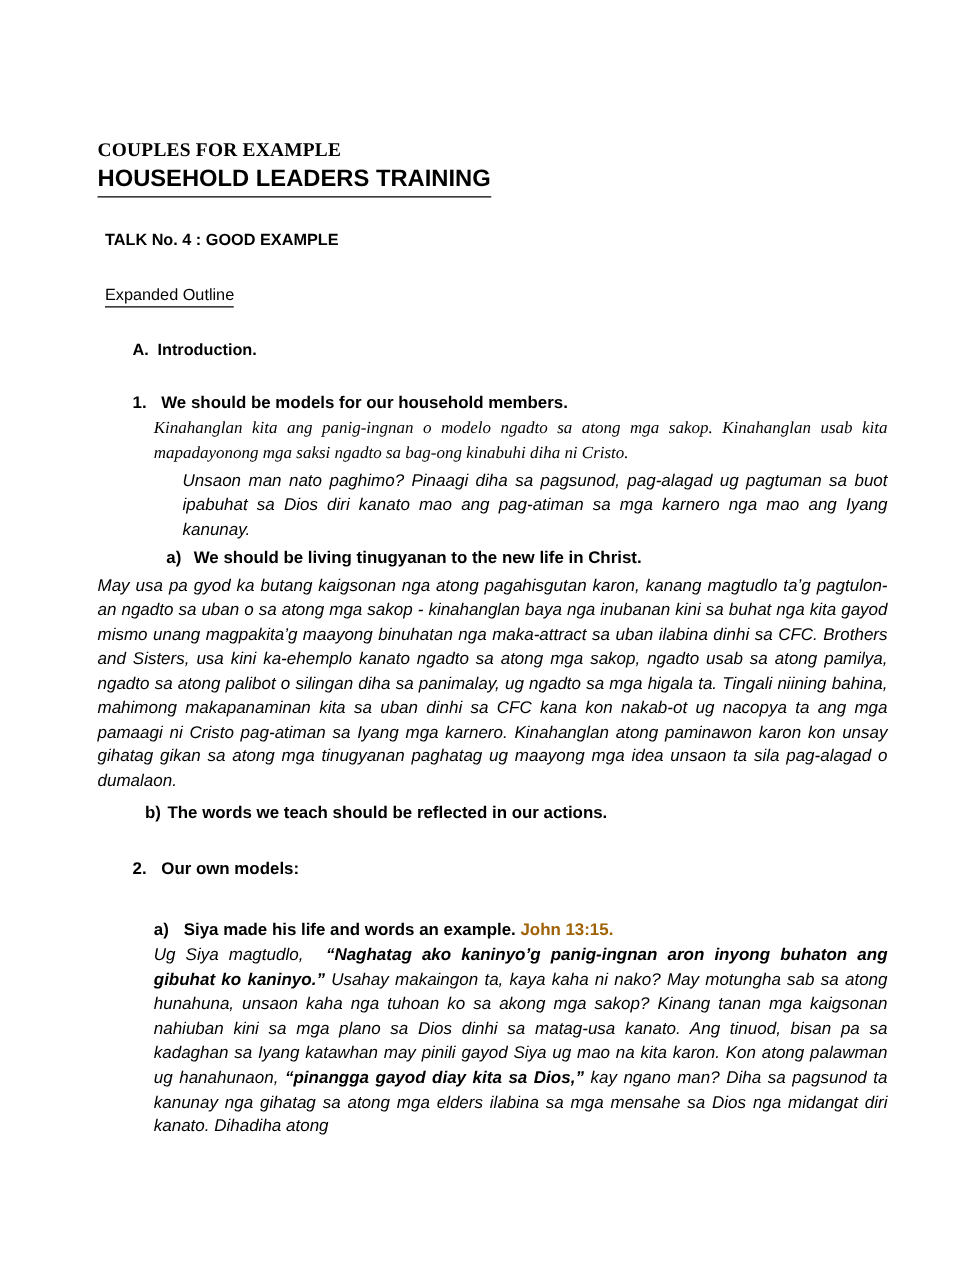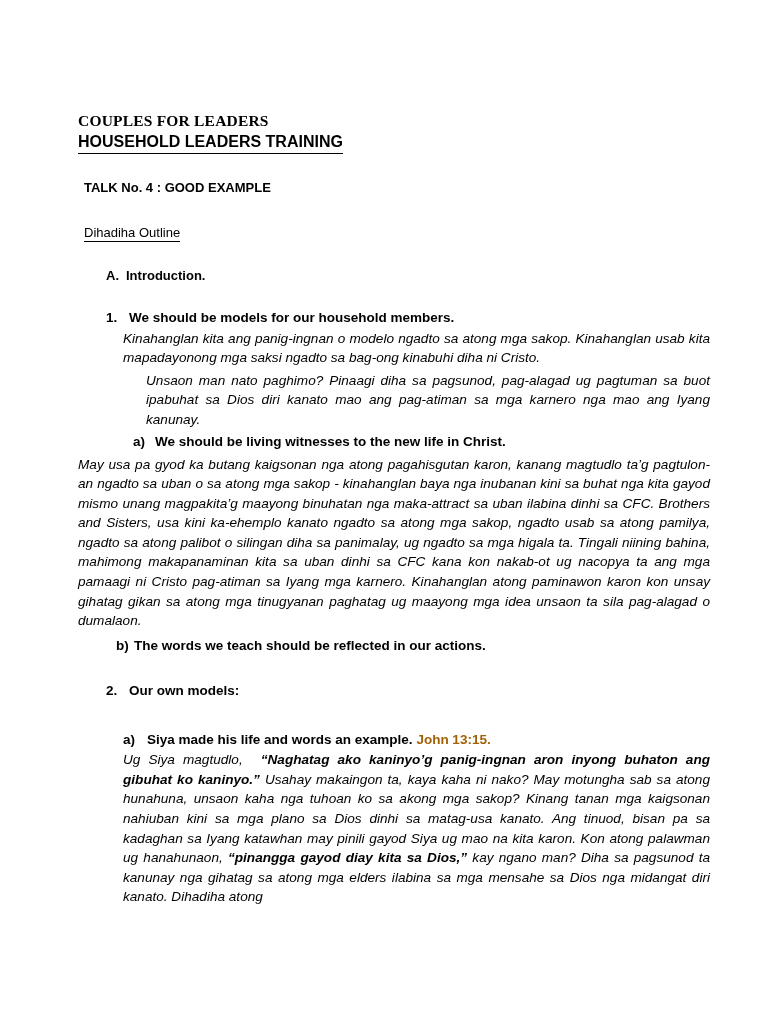--- a/index.html
+++ b/index.html
@@ -30,21 +30,21 @@
     font-family: "Liberation Serif", serif;
     font-weight: bold;
     font-size: 15.5px;
     letter-spacing: 0.2px;
     line-height: 1.22;
     margin: 0 0 1px 0;
   }
   .title-sans-ul {
     font-family: "Liberation Sans", sans-serif;
     font-weight: bold;
-    font-size: 16px;
+    font-size: 19px;
     line-height: 1.3;
     margin: 0;
     display: inline-block;
     border-bottom: 1px solid #000;
     padding-bottom: 0px;
   }
   .talk-line {
     font-weight: bold;
     font-size: 13px;
     margin: 26px 0 0 6px;
@@ -118,20 +118,21 @@
     font-style: italic;
     font-weight: normal;
     font-size: 13.6px;
     line-height: 1.44;
     text-align: justify;
     text-justify: inter-word;
     margin: 0;
   }
   .p-indent-1 {
     margin: 1px 0 0 45px;
+    font-family: Liberation Serif, serif;
   }
   .p-indent-2 {
     margin: 3px 0 0 68px;
   }
   .p-full {
     margin: 3px 0 0 0;
   }
   .p-quote {
     margin: 1px 0 0 45px;
   }
@@ -144,47 +145,47 @@
     font-style: italic;
   }
   .gap-wide { display: inline-block; width: 18px; }
 </style>
 </head>
 <body>
 
 <div class="page">
 
   <div>
-    <div class="title-serif">COUPLES FOR LEADERS</div>
+    <div class="title-serif">COUPLES FOR EXAMPLE</div>
     <div>
       <span class="title-sans-ul">HOUSEHOLD LEADERS TRAINING </span>
     </div>
     <div class="talk-line">TALK No. 4 : GOOD EXAMPLE</div>
     <div>
-      <span class="outline-line">Dihadiha Outline </span>
+      <span class="outline-line">Expanded Outline </span>
     </div>
   </div>
 
   <div class="item-A">
     <span class="mk">A.</span>
     <span>Introduction.</span>
   </div>
 
   <div class="item-num">
     <span class="mk">1.</span>
     <span>We should be models for our household members.</span>
   </div>
 
   <p class="body-it p-indent-1">Kinahanglan kita ang panig-ingnan o modelo ngadto sa atong mga sakop. Kinahanglan usab kita mapadayonong mga saksi ngadto sa bag-ong kinabuhi diha ni Cristo.</p>
 
   <p class="body-it p-indent-2">Unsaon man nato paghimo? Pinaagi diha sa pagsunod, pag-alagad ug pagtuman sa buot ipabuhat sa Dios diri kanato mao ang pag-atiman sa mga karnero nga mao ang Iyang kanunay.</p>
 
   <div class="item-alpha">
     <span class="mk">a)</span>
-    <span>We should be living witnesses to the new life in Christ.</span>
+    <span>We should be living tinugyanan to the new life in Christ.</span>
   </div>
 
   <p class="body-it p-full">May usa pa gyod ka butang kaigsonan nga atong pagahisgutan karon, kanang magtudlo ta’g pagtulon-an ngadto sa uban o sa atong mga sakop - kinahanglan baya nga inubanan kini sa buhat nga kita gayod mismo unang magpakita’g maayong binuhatan nga maka-attract sa uban ilabina dinhi sa CFC. Brothers and Sisters, usa kini ka-ehemplo kanato ngadto sa atong mga sakop, ngadto usab sa atong pamilya, ngadto sa atong palibot o silingan diha sa panimalay, ug ngadto sa mga higala ta. Tingali niining bahina, mahimong makapanaminan kita sa uban dinhi sa CFC kana kon nakab-ot ug nacopya ta ang mga pamaagi ni Cristo pag-atiman sa Iyang mga karnero. Kinahanglan atong paminawon karon kon unsay gihatag gikan sa atong mga tinugyanan paghatag ug maayong mga idea unsaon ta sila pag-alagad o dumalaon.</p>
 
   <div class="item-alpha-b">
     <span class="mk">b)</span>
     <span>The words we teach should be reflected in our actions.</span>
   </div>
 
   <div class="item-num-2">

